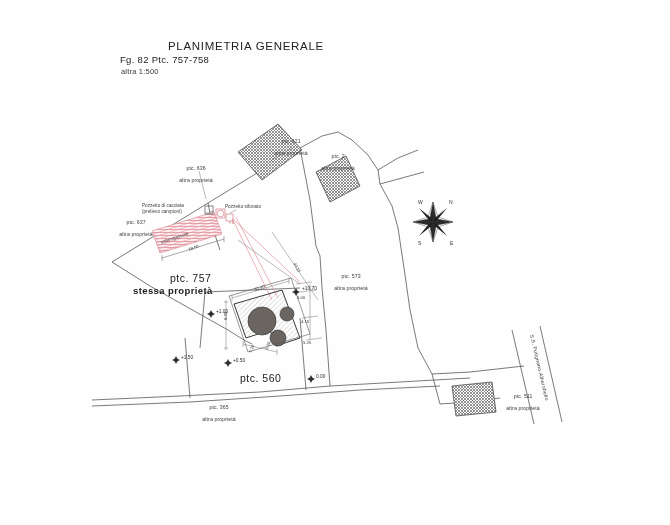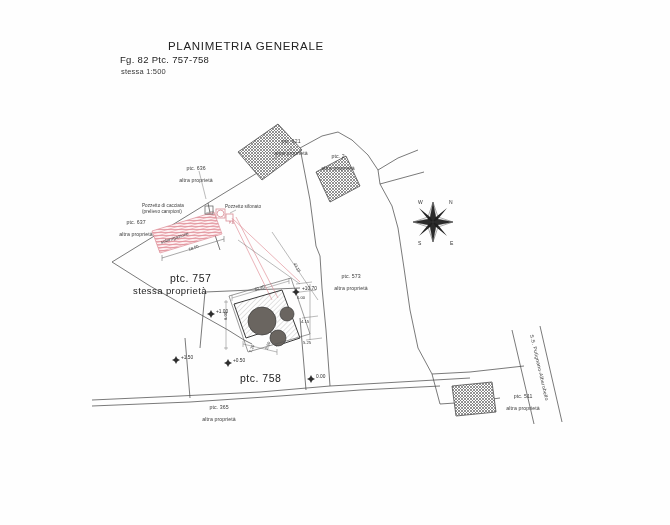--- a/index.html
+++ b/index.html
@@ -5,21 +5,21 @@
   html,body{margin:0;padding:0;background:#fff;}
   body{width:670px;height:525px;position:relative;overflow:hidden;
        font-family:"Liberation Sans",sans-serif;color:#1a1a1a;}
   #sheet{position:absolute;inset:0;background:#fefefe;}
   .tx{position:absolute;white-space:pre;line-height:1.15;color:#2a2a2a;}
   .title{font-size:11.5px;letter-spacing:.7px;color:#232323;}
   .sub{font-size:9.5px;letter-spacing:.3px;color:#232323;}
   .scl{font-size:7.5px;letter-spacing:.2px;color:#3a3a3a;}
   .pc{font-size:5.2px;text-align:center;color:#3b3b3b;letter-spacing:.1px;}
   .pcbig{font-size:10.5px;letter-spacing:.5px;color:#222;margin-left:28px;}
-  .pcbig2{font-size:9.5px;letter-spacing:.4px;color:#222;}
+  .pcbig2{font-size:9.5px;letter-spacing:.4px;color:#222;font-weight:bold;}
   .note{font-size:4.6px;color:#3b3b3b;letter-spacing:.05px;}
   .dim{font-size:4.2px;color:#333;}
   .elev{font-size:4.8px;color:#2e2e2e;}
   .road{font-size:5px;color:#3b3b3b;letter-spacing:.3px;}
   svg{position:absolute;left:0;top:0;}
 </style>
 </head>
 <body>
 
 <div id="sheet">
@@ -202,21 +202,21 @@
         <polygon points="14,14 2.4,4.6 0,0 4.6,2.4"></polygon>
       </g>
       <g fill="none" stroke="#4a4a4a" stroke-width="0.45">
         <polygon points="0,-20 5,-5 20,0 5,5 0,20 -5,5 -20,0 -5,-5"></polygon>
       </g>
     </g>
   </svg>
 
   <div class="tx title" style="left:120px;top:40px;padding-left:48px;">PLANIMETRIA GENERALE</div>
   <div class="tx sub" style="left:120px;top:55px;">Fg. 82 Ptc. 757-758</div>
-  <div class="tx scl" style="left:121px;top:68px;">stessa 1:500</div>
+  <div class="tx scl" style="left:121px;top:68px;">altra 1:500</div>
 
   <div class="tx pc" style="left:258px;top:133px;width:60px;">
     <span>ptc. 621</span><br>
     <span>altra proprietà</span>
   </div>
 
   <div class="tx pc" style="left:305px;top:148px;width:60px;">
     <span>ptc. 2</span><br>
     <span>altra proprietà</span>
   </div>
@@ -241,21 +241,21 @@
     <span>altra proprietà</span>
   </div>
 
   <div class="tx pc" style="left:490px;top:388px;width:60px;">
     <span>ptc. 511</span><br>
     <span>altra proprietà</span>
   </div>
 
   <div class="tx pcbig" style="left:142px;top:272px;">ptc. 757</div>
   <div class="tx pcbig2" style="left:133px;top:286px;">stessa proprietà</div>
-  <div class="tx pcbig" style="left:212px;top:372px;">ptc. 758</div>
+  <div class="tx pcbig" style="left:212px;top:372px;">ptc. 560</div>
 
   <div class="tx note" style="left:142px;top:203px;">Pozzetto di cacciata</div>
   <div class="tx note" style="left:142px;top:209px;">(prelievo campioni)</div>
   <div class="tx note" style="left:225px;top:204px;">Pozzetto sifonato</div>
   <div class="tx note" style="left:160px;top:240px;transform:rotate(-18deg);transform-origin:left top;">subirrigazione</div>
 
   <div class="tx dim" style="left:188px;top:248px;transform:rotate(-18deg);transform-origin:left top;">18.00</div>
   <div class="tx dim" style="left:254px;top:288px;transform:rotate(-17deg);transform-origin:left top;">10.40</div>
   <div class="tx dim" style="left:297px;top:296px;">6.00</div>
   <div class="tx dim" style="left:301px;top:320px;">4.15</div>

